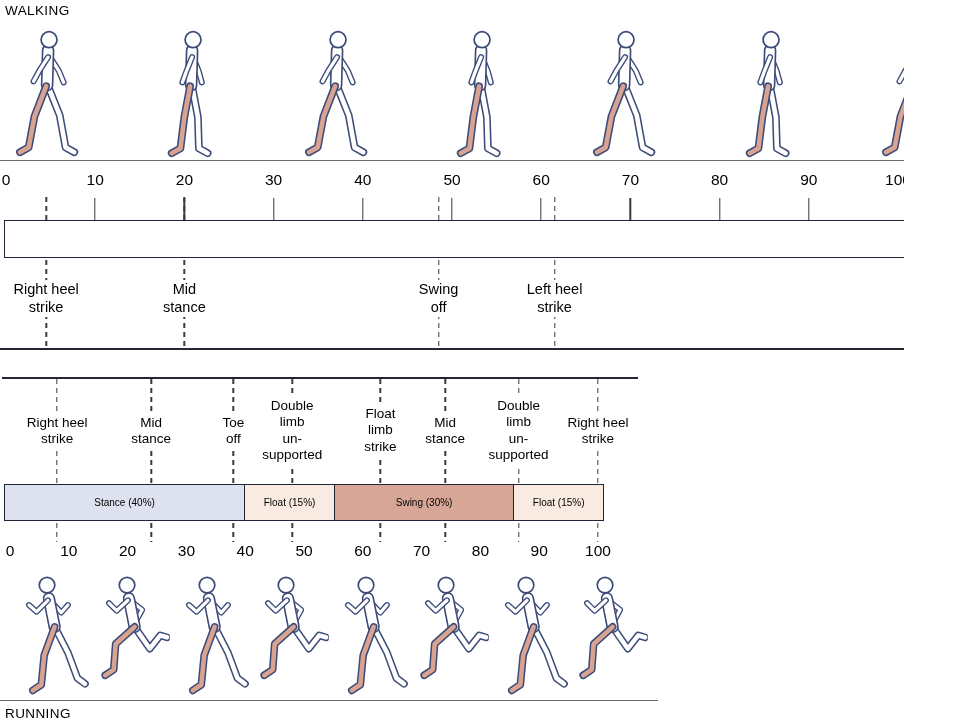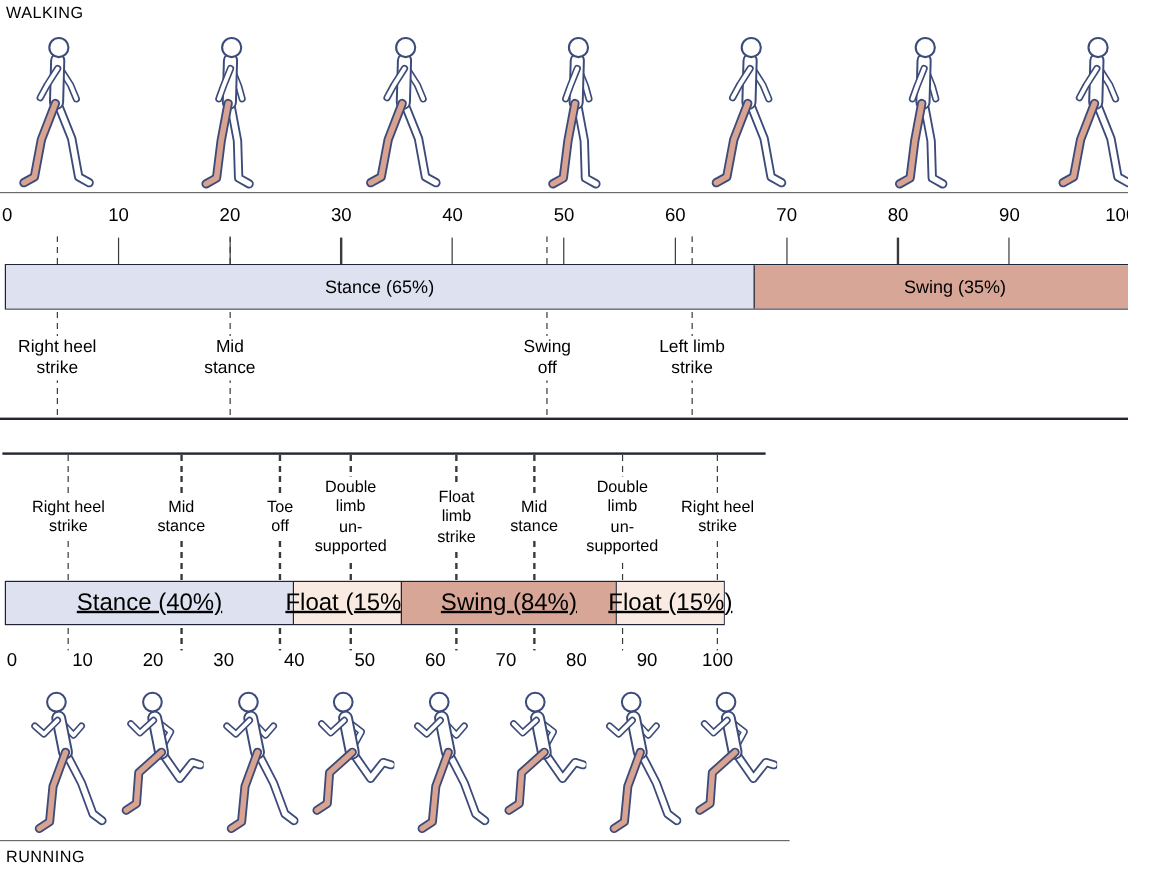--- a/index.html
+++ b/index.html
@@ -1,17 +1,17 @@
 <!DOCTYPE html>
 <html style="--stance: #dee1ef; --swing: #d7a697; --float: #f9ebe1; --border: #1f2437; --line: #3a3a3a; --figure: #3d4b79; --shade: #d9a392;"><head>
 <meta charset="utf-8">
 <style>
   html,body{margin:0;padding:0;background:#fff;}
   body{font-family:"Liberation Sans",sans-serif;color:#000;}
-  .canvas{position:relative;width:904px;height:727px;background:#fff;overflow:hidden;padding-left:36px;}
+  .canvas{position:relative;width:904px;height:727px;background:#fff;overflow:hidden;}
 
   .sec-title{position:absolute;left:5px;font-size:13.5px;letter-spacing:.4px;}
   #walkTitle{top:3px;}
   #runTitle{top:706px;}
 
   .figrow{position:absolute;display:flex;justify-content:space-between;align-items:flex-end;box-sizing:border-box;}
   #walkFigures{top:24px;left:0;width:968px;height:137px;border-bottom:1px solid #6a6a6a;padding:0 8px;}
   #runFigures{top:563px;left:0;width:658px;height:138px;border-bottom:1px solid #6a6a6a;padding:0 10px;}
   .fig-walk{width:86px;height:132px;}
   .fig-run{width:88px;height:133px;}
@@ -26,21 +26,21 @@
 
   .line-layer{position:absolute;z-index:1;}
   #walkLines{top:197px;left:6px;right:6px;height:152px;}
   .evline{position:absolute;top:0;height:100%;width:1.4px;transform:translateX(-.7px);
           background:repeating-linear-gradient(180deg,var(--line) 0 5px,transparent 5px 9px);}
 
   .bar{position:absolute;z-index:2;border:1.6px solid var(--border);background:#fff;box-sizing:border-box;}
   #walkBar{top:220px;left:4px;width:960px;height:38px;}
   .seg{position:absolute;top:0;height:100%;display:flex;align-items:center;justify-content:center;
        box-sizing:border-box;font-size:15px;white-space:nowrap;}
-  #runBar .seg{font-size:20px;text-decoration:underline;}
+  #runBar .seg{font-size:10px;}
 
   .label-layer{position:absolute;z-index:3;}
   #walkLabels{top:280px;left:6px;right:6px;height:44px;}
   .evlabel{position:absolute;top:0;transform:translateX(-50%);text-align:center;background:#fff;
            padding:1px 4px;font-size:14.5px;line-height:1.22;white-space:nowrap;}
 
   .hline{position:absolute;background:#232733;}
   #divider1{top:348px;left:0;width:968px;height:2px;}
   #runTopline{top:377px;left:2px;width:636px;height:2px;}
 
@@ -118,42 +118,36 @@
       <div class="tickmark" style="left: 80%;"></div>
       <div class="tickmark" style="left: 90%;"></div>
     </div>
   <div id="walkLines" class="line-layer">
       <div class="evline" style="left: 4.5%;"></div>
       <div class="evline" style="left: 20%;"></div>
       <div class="evline" style="left: 48.5%;"></div>
       <div class="evline" style="left: 61.5%;"></div>
     </div>
   <div id="walkBar" class="bar">
-      <div class="seg" style="left: 0%; width: 65%; background: var(--stance);">
-        <span class="seg-label">Stance (65%)</span>
-      </div>
-      <div class="seg" style="left: 65%; width: 35%; background: var(--swing); border-left: 1.6px solid var(--border);">
-        <span class="seg-label">Swing (35%)</span>
-      </div>
     </div>
   <div id="walkLabels" class="label-layer">
       <div class="evlabel" style="left: 4.5%;">
         <div>Right heel</div>
         <div>strike</div>
       </div>
       <div class="evlabel" style="left: 20%;">
         <div>Mid</div>
         <div>stance</div>
       </div>
       <div class="evlabel" style="left: 48.5%;">
         <div>Swing</div>
         <div>off</div>
       </div>
       <div class="evlabel" style="left: 61.5%;">
-        <div>Left limb</div>
+        <div>Left heel</div>
         <div>strike</div>
       </div>
     </div>
 
   <div id="divider1" class="hline"></div>
   <div id="runTopline" class="hline"></div>
 
   <div id="runChart">
     <div id="runLines">
         <div class="evline" style="left: 8%;"></div>
@@ -205,21 +199,21 @@
         </div>
       </div>
     <div id="runBar" class="bar">
         <div class="seg" style="left: 0%; width: 40%; background: var(--stance);">
           <span class="seg-label">Stance (40%)</span>
         </div>
         <div class="seg" style="left: 40%; width: 15%; background: var(--float); border-left: 1.6px solid var(--border);">
           <span class="seg-label">Float (15%)</span>
         </div>
         <div class="seg" style="left: 55%; width: 30%; background: var(--swing); border-left: 1.6px solid var(--border);">
-          <span class="seg-label">Swing (84%)</span>
+          <span class="seg-label">Swing (30%)</span>
         </div>
         <div class="seg" style="left: 85%; width: 15%; background: var(--float); border-left: 1.6px solid var(--border);">
           <span class="seg-label">Float (15%)</span>
         </div>
       </div>
     <div id="runAxis">
         <span class="num" style="left: 0%;">0</span>
         <span class="num" style="left: 10%;">10</span>
         <span class="num" style="left: 20%;">20</span>
         <span class="num" style="left: 30%;">30</span>

